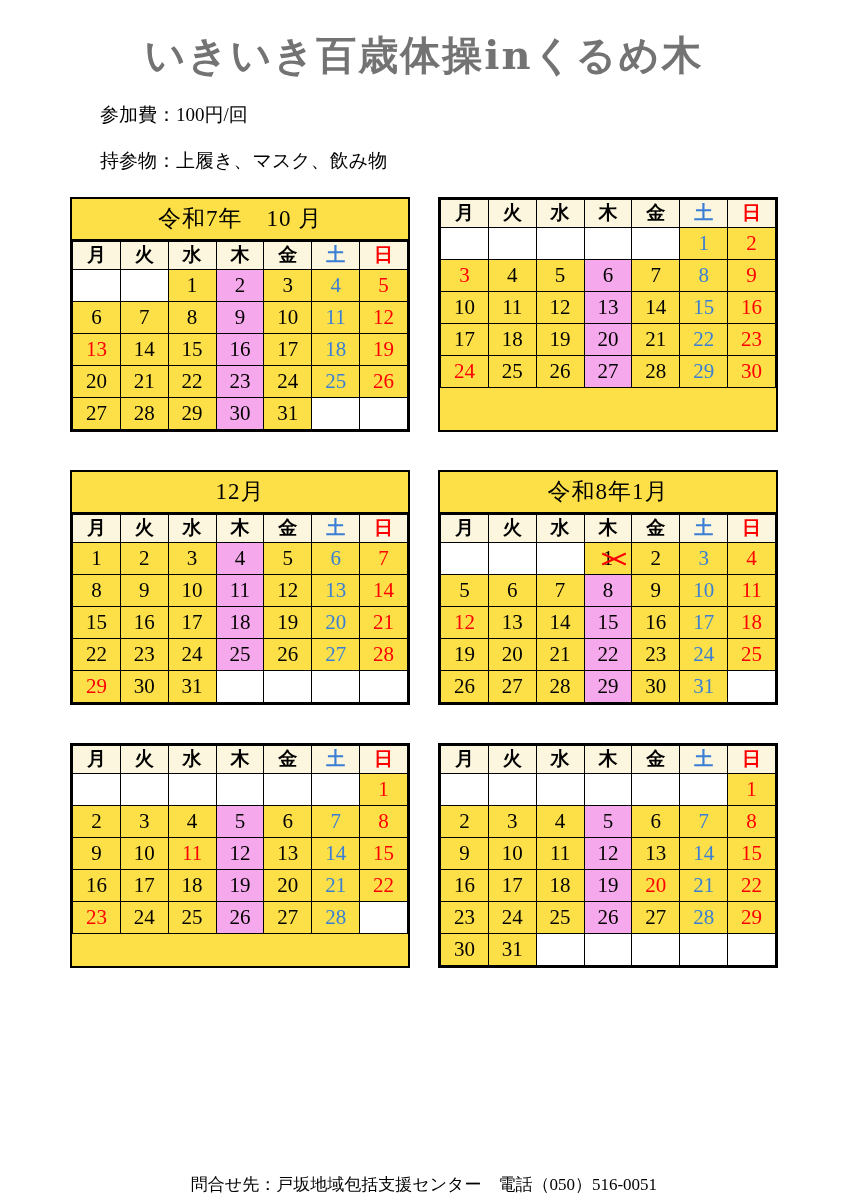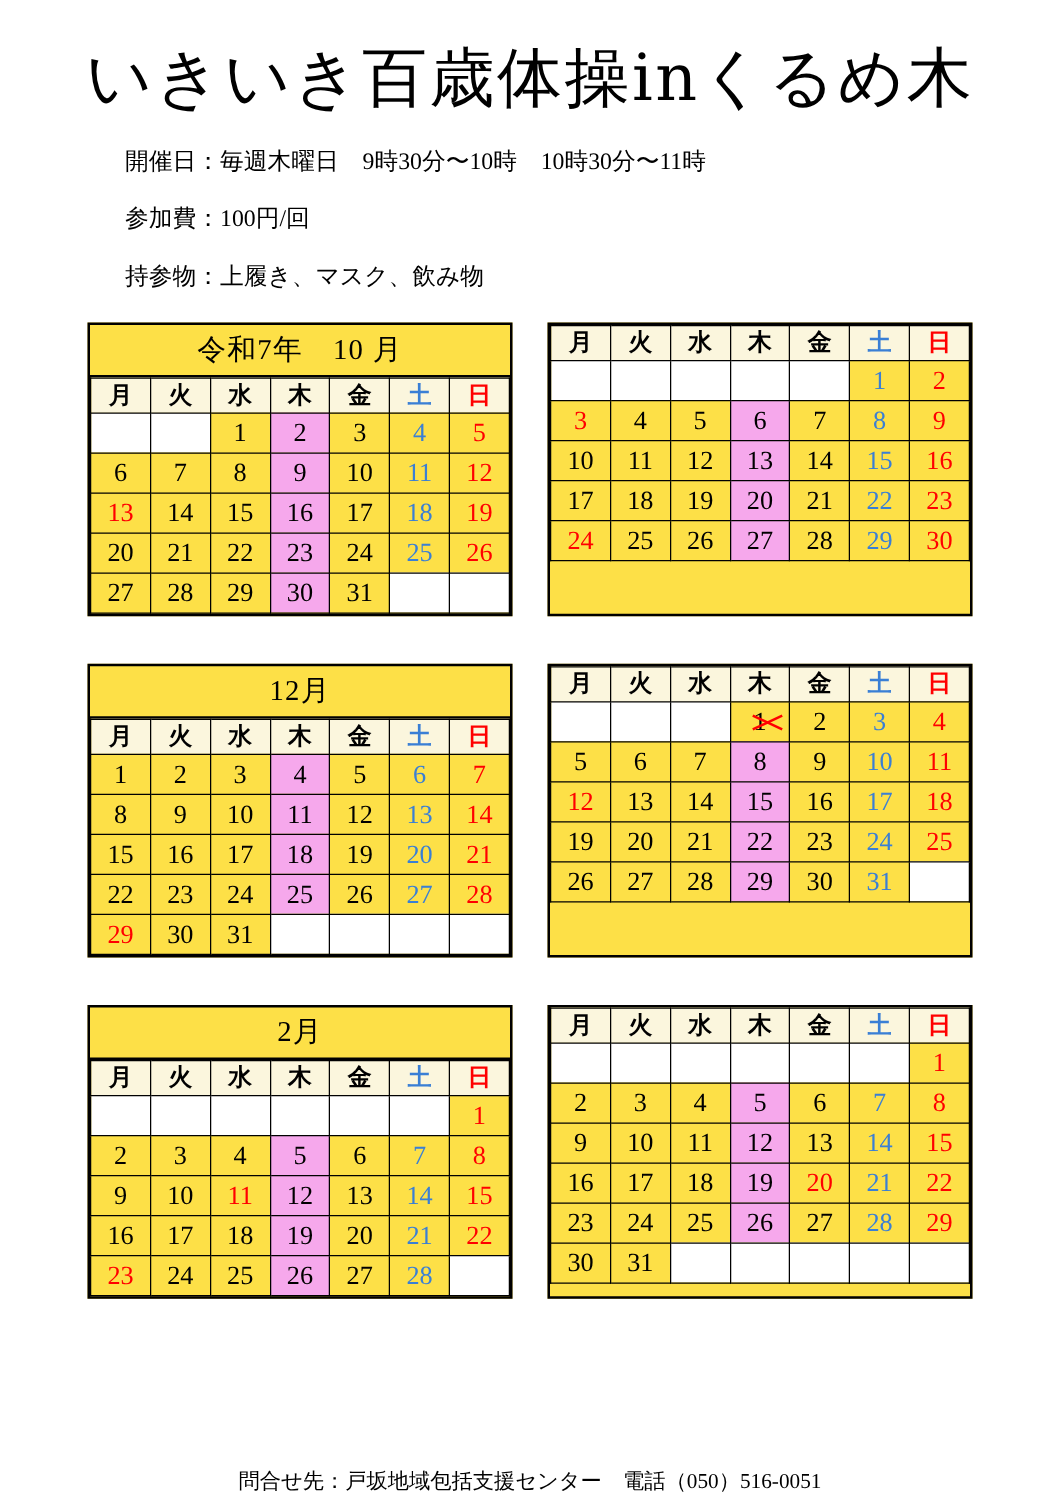--- a/index.html
+++ b/index.html
@@ -12,23 +12,23 @@
     overflow:hidden;
   }
   .page{
     position:relative;
     width:848px;height:1200px;
     box-sizing:border-box;
     padding:0;
   }
   .title{
     text-align:center;
-    color:#000000;
-    font-weight:normal;
-    font-size:52px;
+    color:#737373;
+    font-weight:bold;
+    font-size:40px;
     letter-spacing:2px;
     margin-top:28px;
     font-family:"DejaVu Serif", serif;
   }
   .info{
     margin-left:100px;
     margin-top:22px;
     font-size:19px;
     line-height:1.1;
     font-family:"Liberation Serif", serif;
@@ -107,21 +107,20 @@
   }
 </style>
 </head>
 <body>
 
 <div class="page">
 
   <div class="title">いきいき百歳体操inくるめ木</div>
 
   <div class="info">
-    <div>開催日：毎週木曜日　9時30分〜10時　10時30分〜11時</div>
     <div>参加費：100円/回</div>
     <div>持参物：上履き、マスク、飲み物</div>
   </div>
 
   <div class="cal-wrap" id="cal-wrap">
       <div class="cal">
         <div class="cal-title">令和7年　10 月</div>
         <table class="cal-table">
           <thead>
             <tr>
@@ -302,20 +301,21 @@
               <td>31</td>
               <td class="empty"></td>
               <td class="empty"></td>
               <td class="empty"></td>
               <td class="empty"></td>
             </tr>
           </tbody>
         </table>
       </div>
       <div class="cal">
+        <div class="cal-title">令和8年1月</div>
         <table class="cal-table">
           <thead>
             <tr>
               <th>月</th>
               <th>火</th>
               <th>水</th>
               <th>木</th>
               <th>金</th>
               <th class="sat">土</th>
               <th class="sun">日</th>
@@ -364,21 +364,20 @@
               <td>28</td>
               <td class="hl">29</td>
               <td>30</td>
               <td class="blue">31</td>
               <td class="empty"></td>
             </tr>
           </tbody>
         </table>
       </div>
       <div class="cal">
-        <div class="cal-title">2月</div>
         <table class="cal-table">
           <thead>
             <tr>
               <th>月</th>
               <th>火</th>
               <th>水</th>
               <th>木</th>
               <th>金</th>
               <th class="sat">土</th>
               <th class="sun">日</th>

